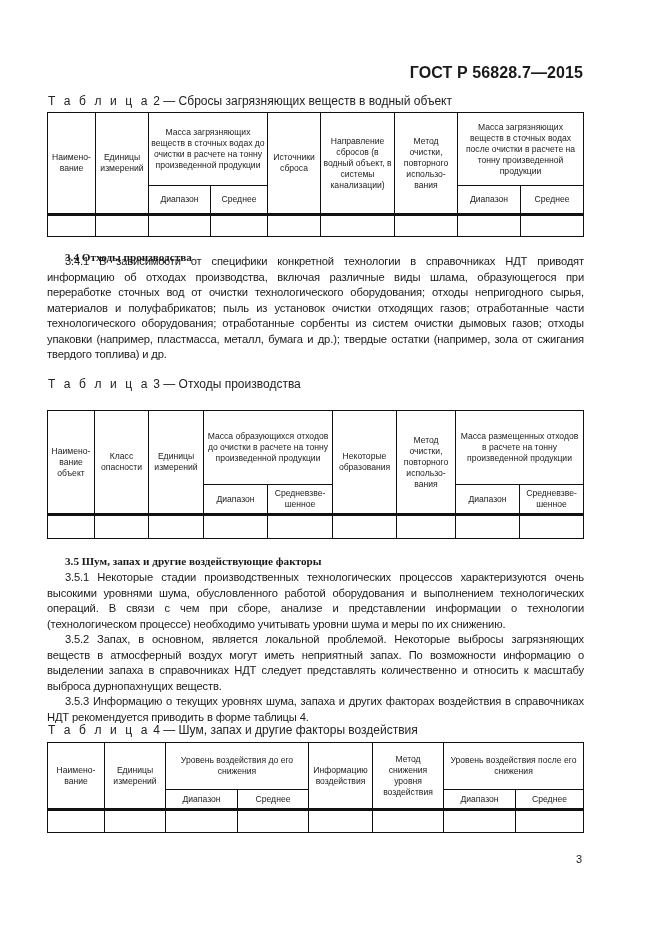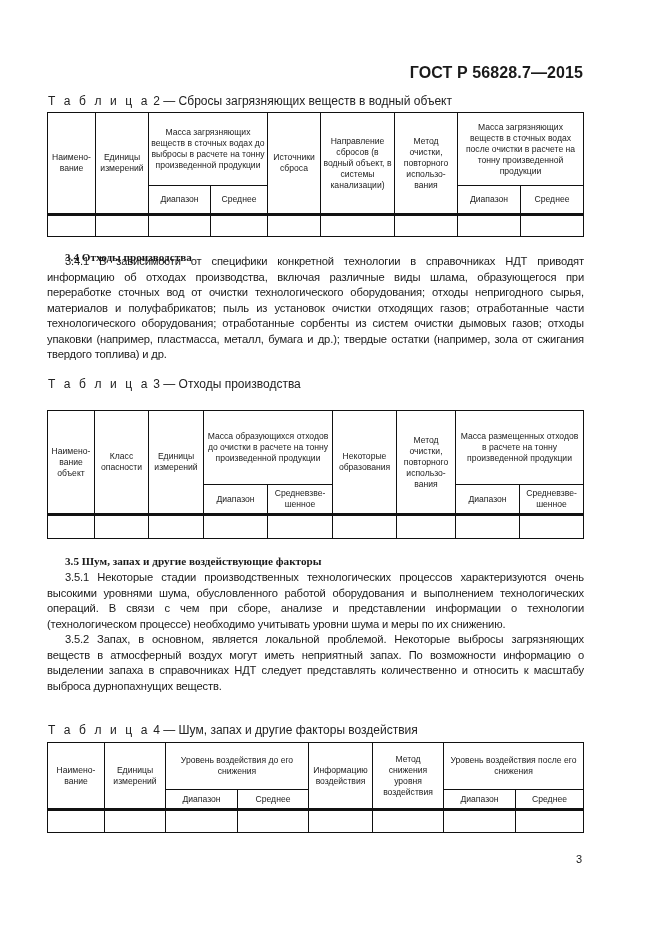--- a/index.html
+++ b/index.html
@@ -32,21 +32,21 @@
       <col style="width:53px">
       <col style="width:74px">
       <col style="width:63px">
       <col style="width:63px">
       <col style="width:63px">
   </colgroup>
   <tbody>
       <tr style="height:73px">
     <td rowspan="2">Наимено-вание</td>
     <td rowspan="2">Единицы измерений</td>
-    <td colspan="2">Масса загрязняющих веществ в сточных водах до выбросы в расчете на тонну произведенной продукции</td>
+    <td colspan="2">Масса загрязняющих веществ в сточных водах до очистки в расчете на тонну произведенной продукции</td>
     <td rowspan="2">Источники сброса</td>
     <td rowspan="2">Направление сбросов (в водный объект, в системы канализации)</td>
     <td rowspan="2">Метод очистки, повторного использо-вания</td>
     <td colspan="2">Масса загрязняющих веществ в сточных водах после очистки в расчете на тонну произведенной продукции</td>
   </tr>
   <tr style="height:29px">
     <td>Диапазон</td>
     <td>Среднее</td>
     <td>Диапазон</td>
     <td>Среднее</td>
@@ -111,20 +111,21 @@
         <td></td>
         <td></td>
   </tr>
 </tbody>
   </table>
 
 <div class="abs heading" style="top:555px;">3.5  Шум, запах и другие воздействующие факторы</div>
 <div class="para" style="top:570px;">
   <p>3.5.1  Некоторые стадии производственных технологических процессов характеризуются очень высокими уровнями шума, обусловленного работой оборудования и выполнением технологических операций. В связи с чем при сборе, анализе и представлении информации о технологии (технологическом процессе) необходимо учитывать уровни шума и меры по их снижению.</p>
   <p>3.5.2  Запах, в основном, является локальной проблемой. Некоторые выбросы загрязняющих веществ в атмосферный воздух могут иметь неприятный запах. По возможности информацию о выделении запаха в справочниках НДТ следует представлять количественно и относить к масштабу выброса дурнопахнущих веществ.</p>
+  <p>3.5.3  Информацию о текущих уровнях шума, запаха и других факторах воздействия в справочниках НДТ рекомендуется приводить в форме таблицы 4.</p>
 </div>
 
 <div class="abs caption" style="top:723px;"><span class="sp">Т а б л и ц а</span><span> 4 — Шум, запах и другие факторы воздействия</span></div>
 
 <table class="grid" style="left:47px; top:742px; width:536px;">
   <colgroup>
     <col style="width:57px">
       <col style="width:61px">
       <col style="width:72px">
       <col style="width:71px">

